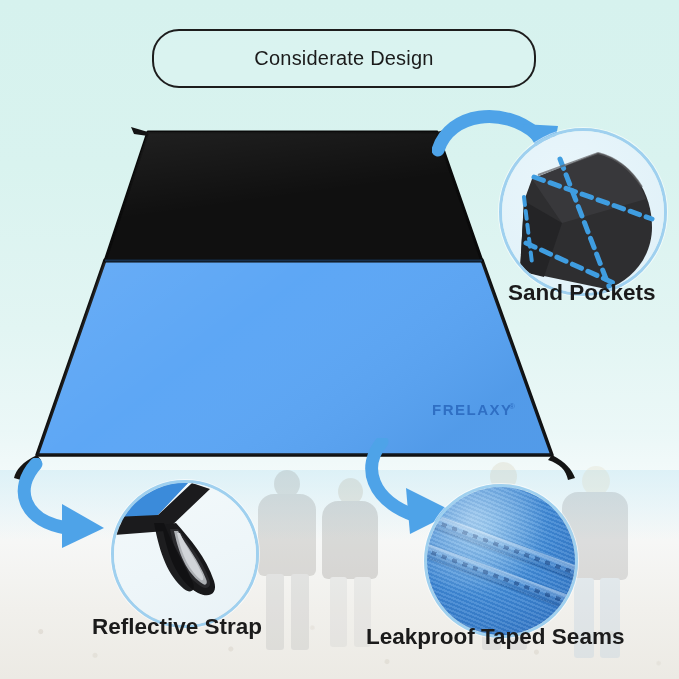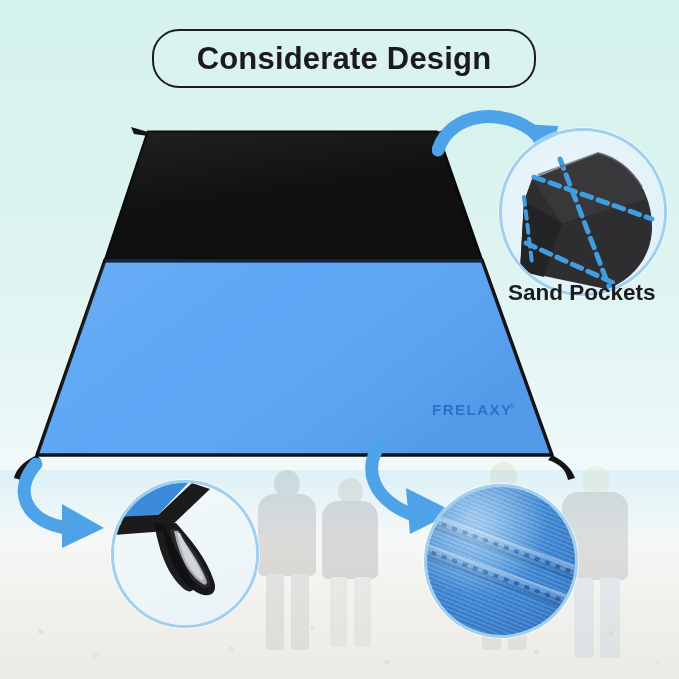--- a/index.html
+++ b/index.html
@@ -48,21 +48,21 @@
   .p-leg{position:absolute;border-radius:3px;}
 
   
   .title-box{
     position:absolute;left:152px;top:29px;width:380px;height:55px;
     border:2.5px solid #1d1d1d;border-radius:27px;
     display:flex;align-items:center;justify-content:center;
     background:rgba(222,245,241,.45);
   }
   .title-text{
-    font-size:31px;font-weight:bold;color:#1b1b1b;letter-spacing:.2px;
+    font-size:20px;font-weight:normal;color:#1b1b1b;letter-spacing:.2px;
     white-space:nowrap;
   }
 
   
   .blanket-wrap{position:absolute;left:0px;top:110px;width:590px;height:370px;}
 
   .callout-label{
     position:absolute;font-size:22.5px;font-weight:bold;color:#1b1b1b;white-space:nowrap;margin-top:6px;
   }
 
@@ -212,23 +212,25 @@
 
       <path d="M48,42 C54,76 64,98 84,110 C96,116 104,110 100,98 C92,74 76,56 62,40 Z" fill="#18181a"></path>
       <path d="M56,46 C62,76 72,94 88,104 C94,107 98,103 95,96 C88,76 74,60 64,46 Z" fill="#2a2a2d"></path>
 
       <path d="M60,48 C66,76 75,92 89,101 C92,103 94,100 92,96 C85,78 72,62 64,48 Z" fill="#b9bcc0" opacity=".92"></path>
       <path d="M63,50 C68,74 76,88 87,97 C89,98 90,96 89,93 C83,78 71,63 66,50 Z" fill="#d7dade" opacity=".85"></path>
 
       <path d="M40,40 C46,72 54,92 70,106 C76,111 82,108 79,100 C70,78 56,58 50,40 Z" fill="#111113" opacity=".95"></path>
     </svg>
   </div>
+  <div class="callout-label" style="left:92px;top:608px;">Reflective Strap</div>
 
   <div class="circle" style="left:424px;top:484px;width:148px;height:148px;">
     <div class="ts-bg"></div>
     <div class="seam-band" style="top:52px;"></div>
     <div class="seam-ticks" style="top:57px;"></div>
     <div class="seam-band" style="top:84px;"></div>
     <div class="seam-ticks" style="top:89px;"></div>
     <div class="ts-sheen"></div>
   </div>
+  <div class="callout-label" style="left:366px;top:618px;">Leakproof Taped Seams</div>
 
 </div>
 
 </body></html>

